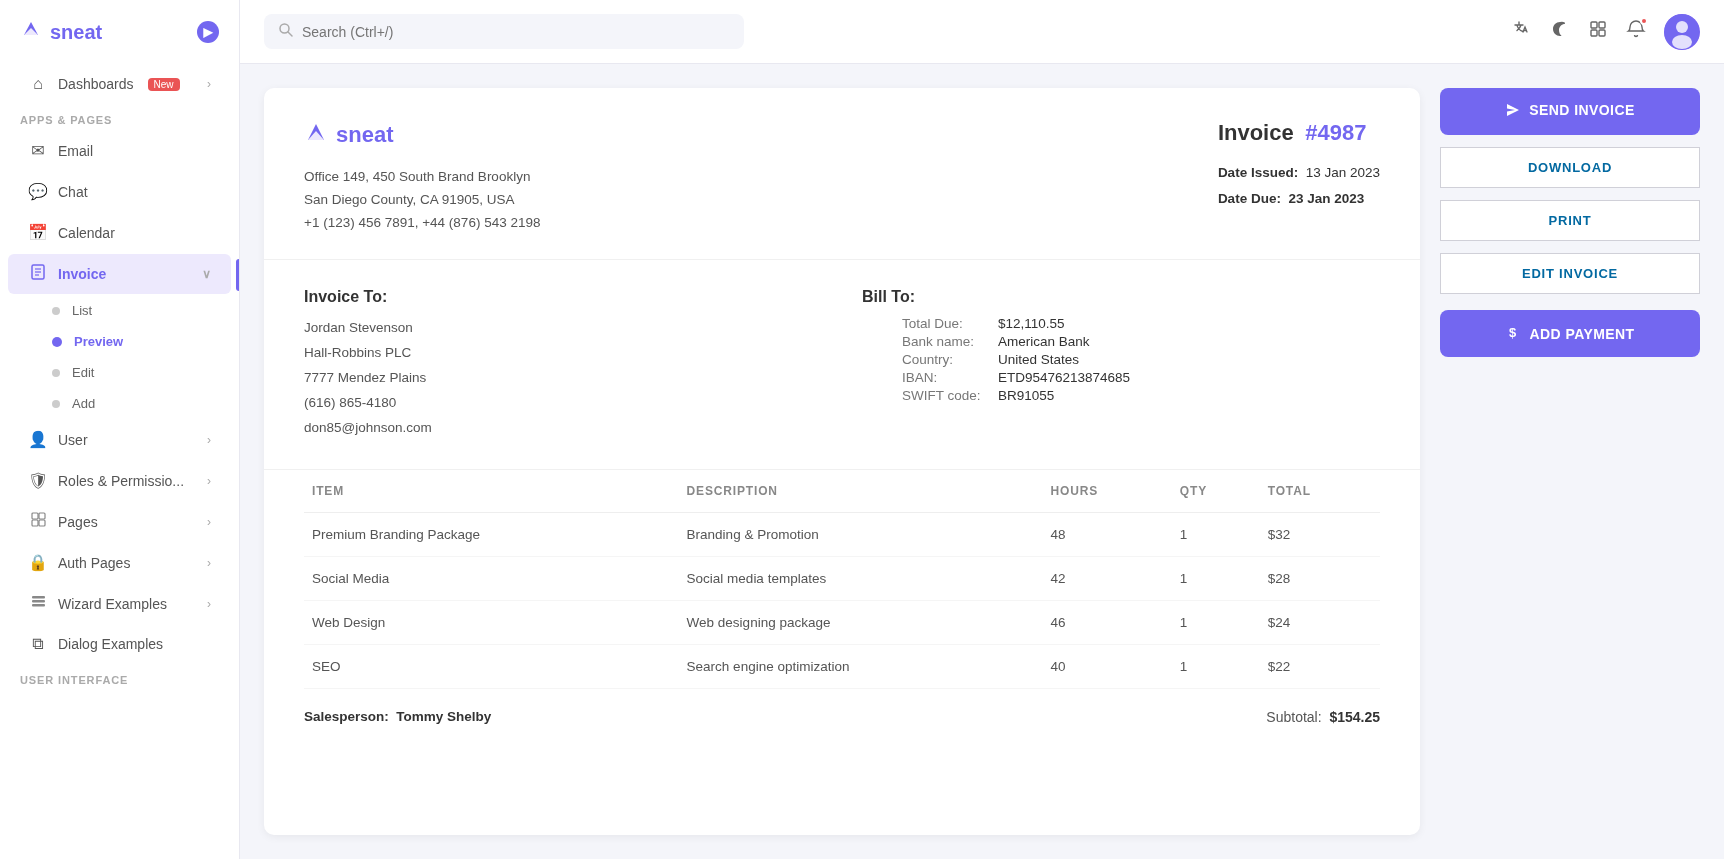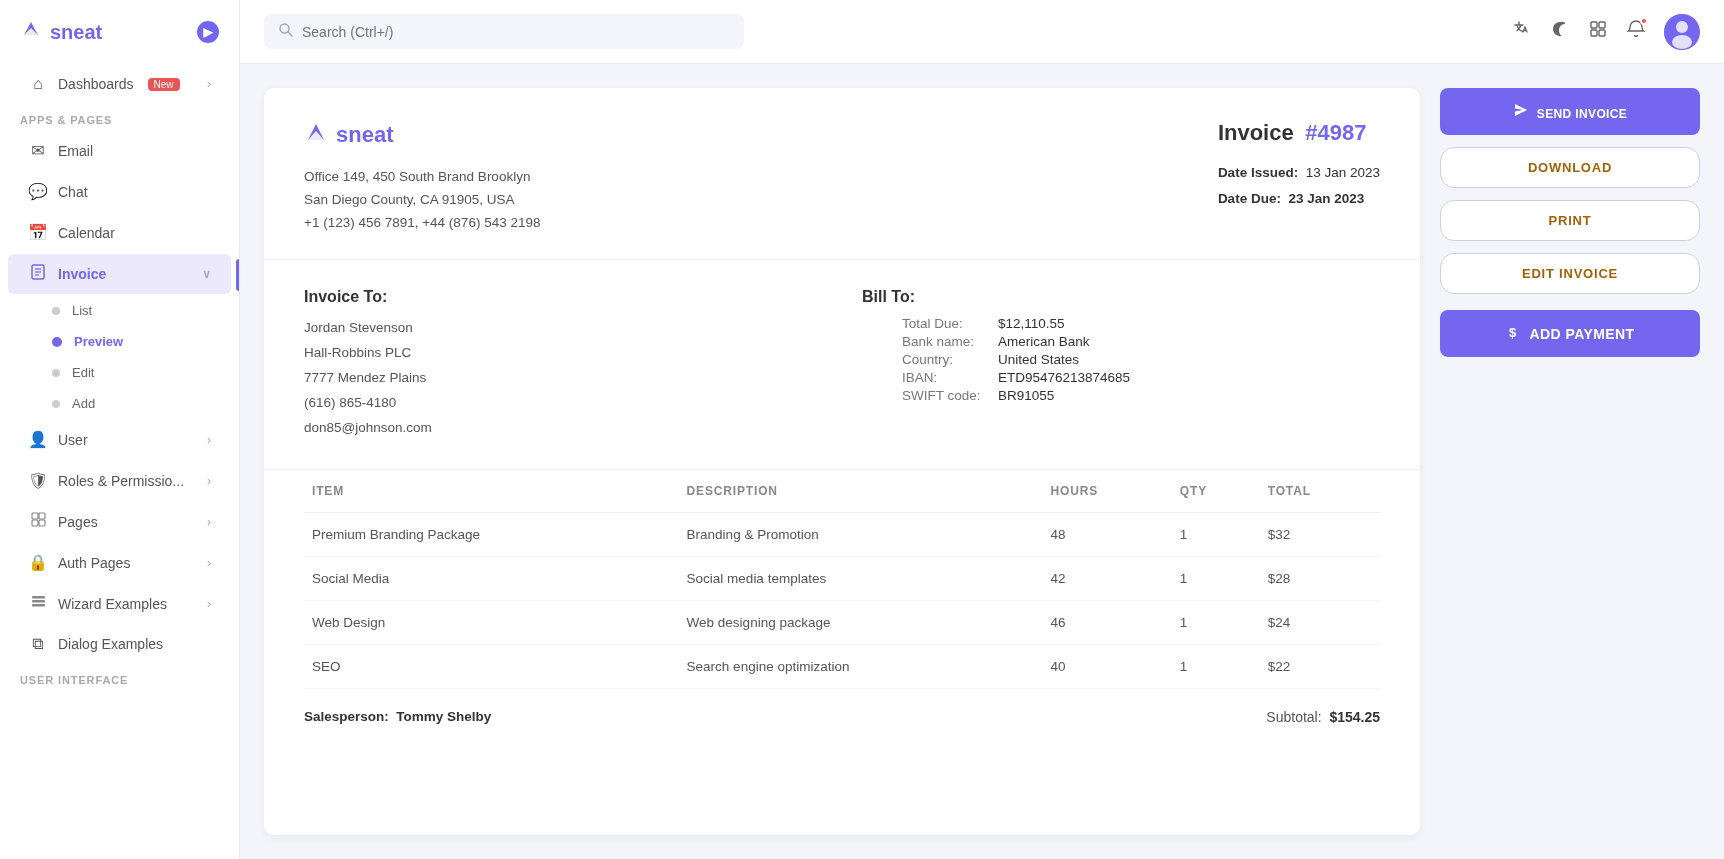--- a/index.html
+++ b/index.html
@@ -257,35 +257,35 @@
       display: flex;
       flex-direction: column;
       gap: 12px;
     }
     .btn-primary {
       background: #7367f0;
       color: #fff;
       border: none;
       border-radius: 8px;
       padding: 14px 20px;
-      font-size: 12px;
+      font-size: 14px;
       font-weight: 600;
       cursor: pointer;
       display: flex;
-      align-items: flex-end;
+      align-items: flex-start;
       justify-content: center;
       gap: 8px;
       width: 100%;
       letter-spacing: 0.03em;
     }
     .btn-outline {
       background: #fff;
-      color: #a16207;
+      color: #0369a1;
       border: 1px solid #d0d0d8;
-      border-radius: 14px;
+      border-radius: 0;
       padding: 12px 20px;
       font-size: 13px;
       font-weight: 600;
       cursor: pointer;
       display: flex;
       align-items: center;
       justify-content: center;
       width: 100%;
       letter-spacing: 0.06em;
     }

